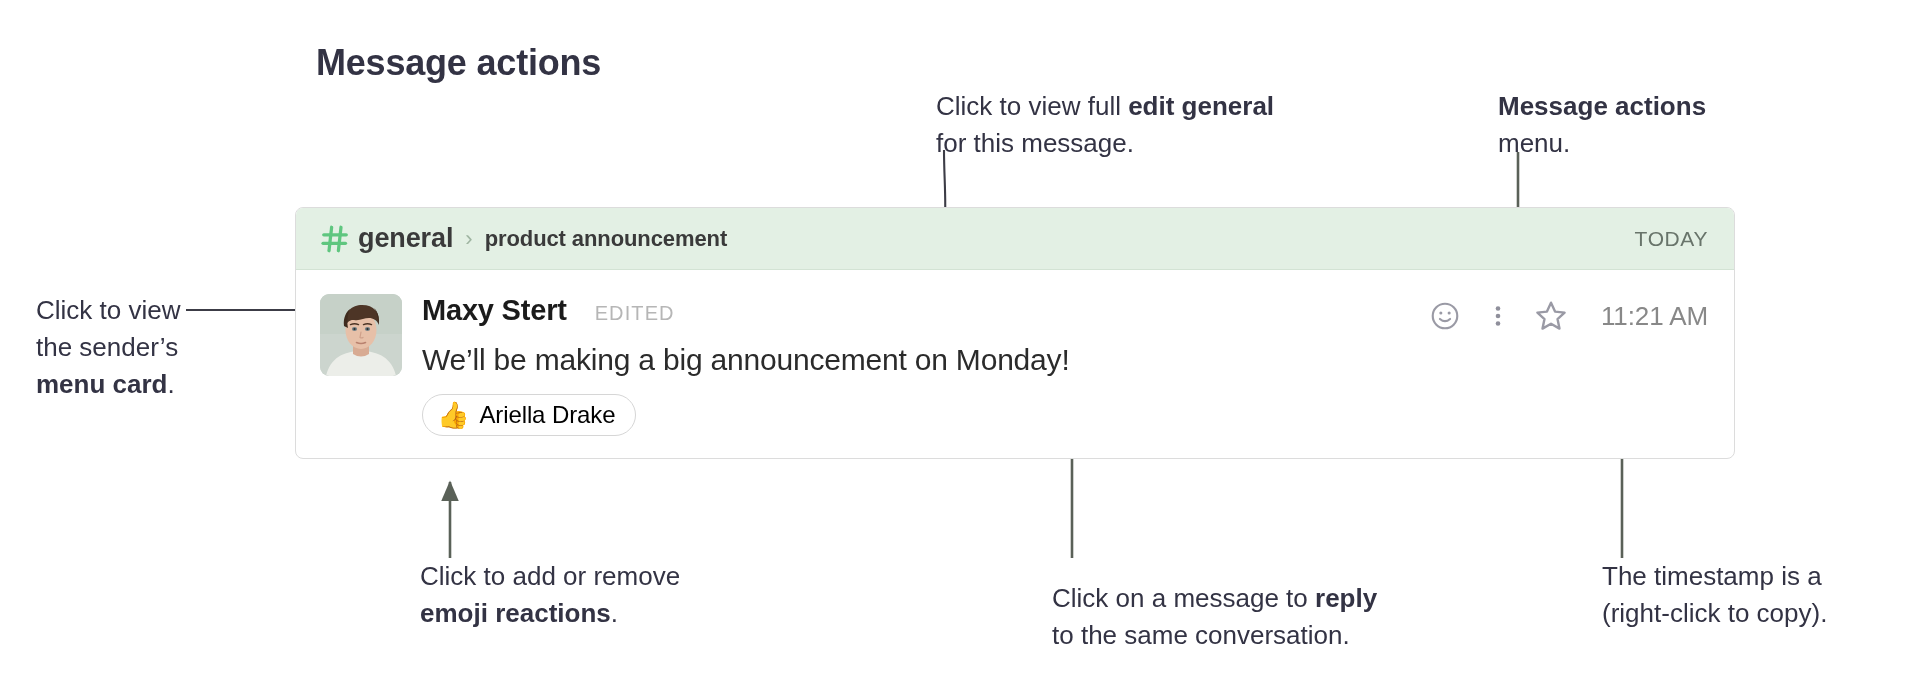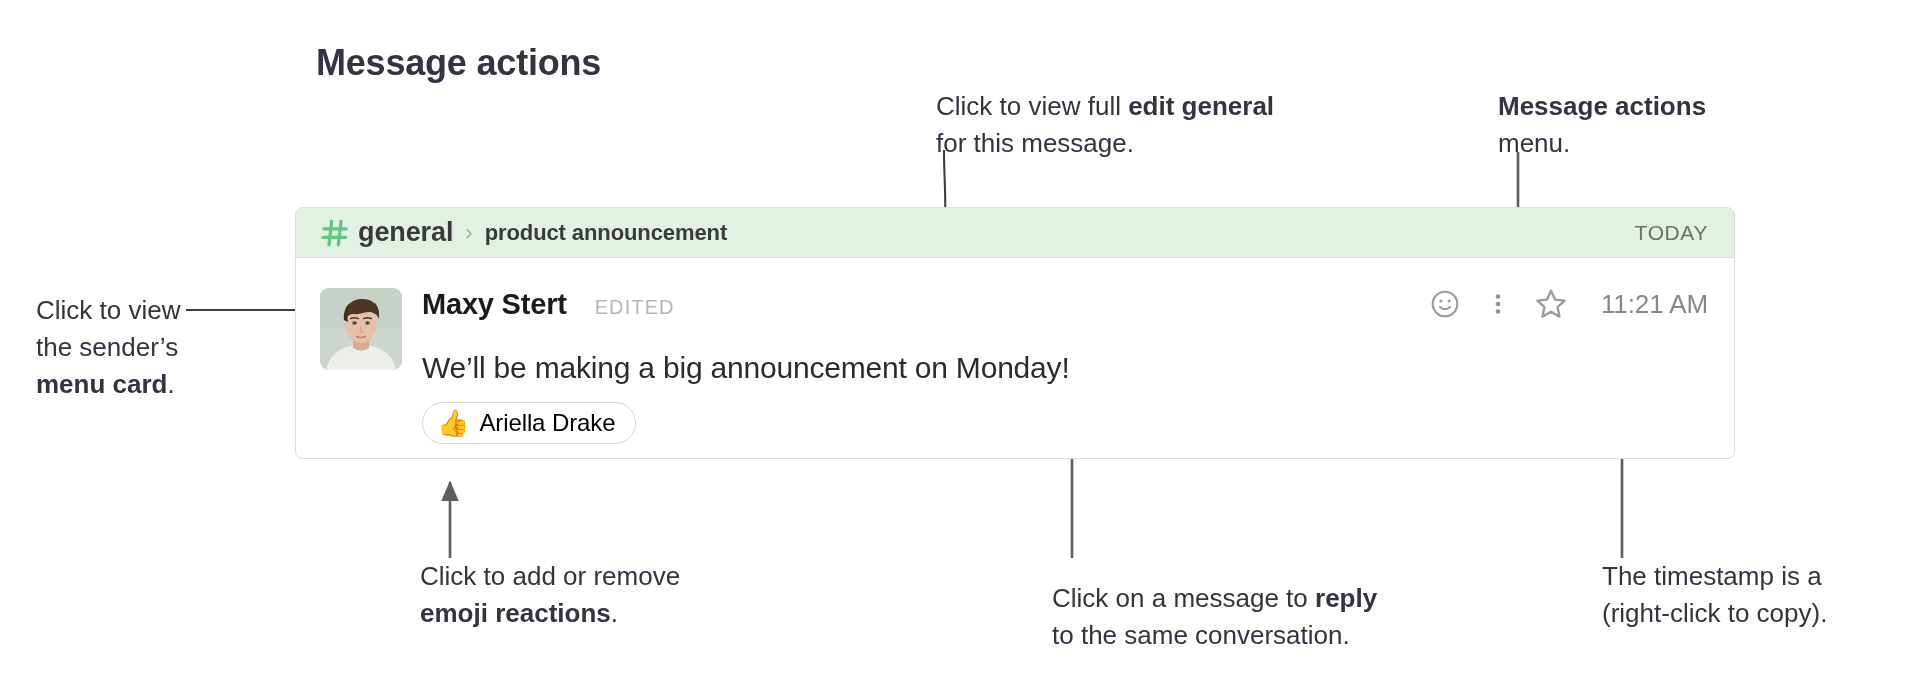--- a/index.html
+++ b/index.html
@@ -65,21 +65,21 @@
     height: 252px;
     background: #ffffff;
     border: 1px solid #dcdcdc;
     border-radius: 8px;
     box-sizing: border-box;
     overflow: hidden;
   }
 
   .card-header {
     position: relative;
-    height: 50px;
+    height: 62px;
     background: #e3f0e4;
     border-bottom: 1px solid #d3e3d4;
     display: flex;
     align-items: center;
     padding: 0 26px 0 24px;
     box-sizing: border-box;
     text-align: right;
   }
   .hash-icon {
     width: 30px;
@@ -110,21 +110,21 @@
     margin-left: auto;
     font-size: 21px;
     letter-spacing: 0.6px;
     color: #68746a;
     font-weight: 400;
   }
 
   
   .message-row {
     position: relative;
-    padding: 30px 26px 0 24px;
+    padding: 24px 26px 0 24px;
     display: flex;
     align-items: flex-start;
   }
   .avatar {
     width: 82px;
     height: 82px;
     border-radius: 9px;
     flex: 0 0 auto;
     overflow: hidden;
     display: block;
@@ -147,21 +147,21 @@
     letter-spacing: -0.2px;
   }
   .edited-tag {
     margin-left: 28px;
     font-size: 20px;
     letter-spacing: 1.1px;
     color: #b6b6b6;
     font-weight: 400;
   }
   .message-text {
-    margin-top: 28px;
+    margin-top: 14px;
     font-size: 30px;
     line-height: 36px;
     color: #2b2b2b;
     letter-spacing: -0.2px;
   }
   .reaction-row {
     margin-top: 16px;
   }
   .reaction-pill {
     display: inline-flex;

